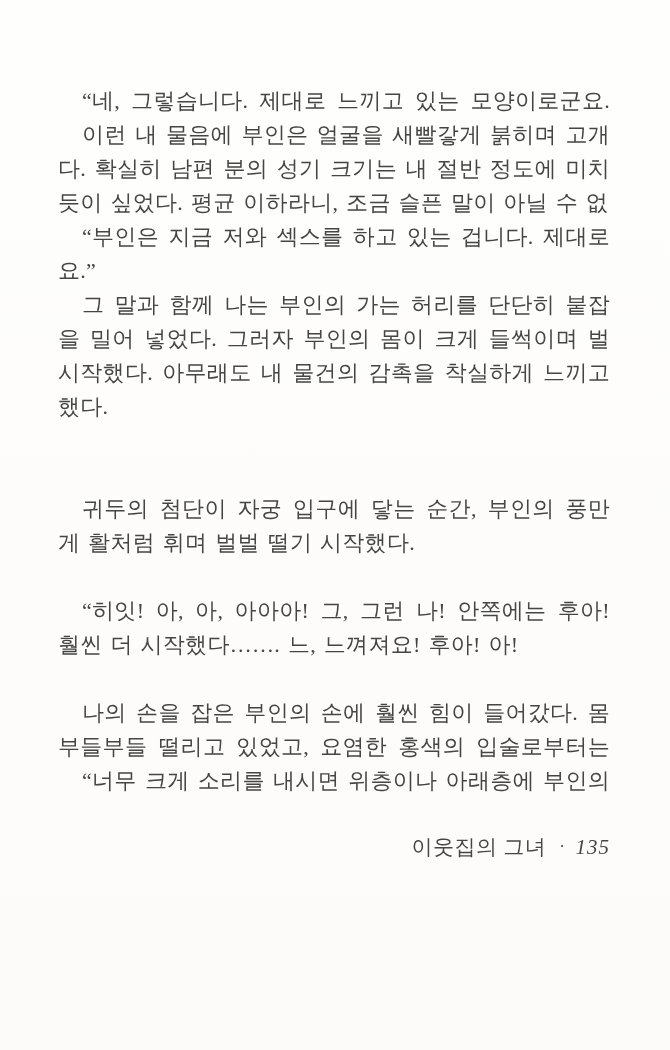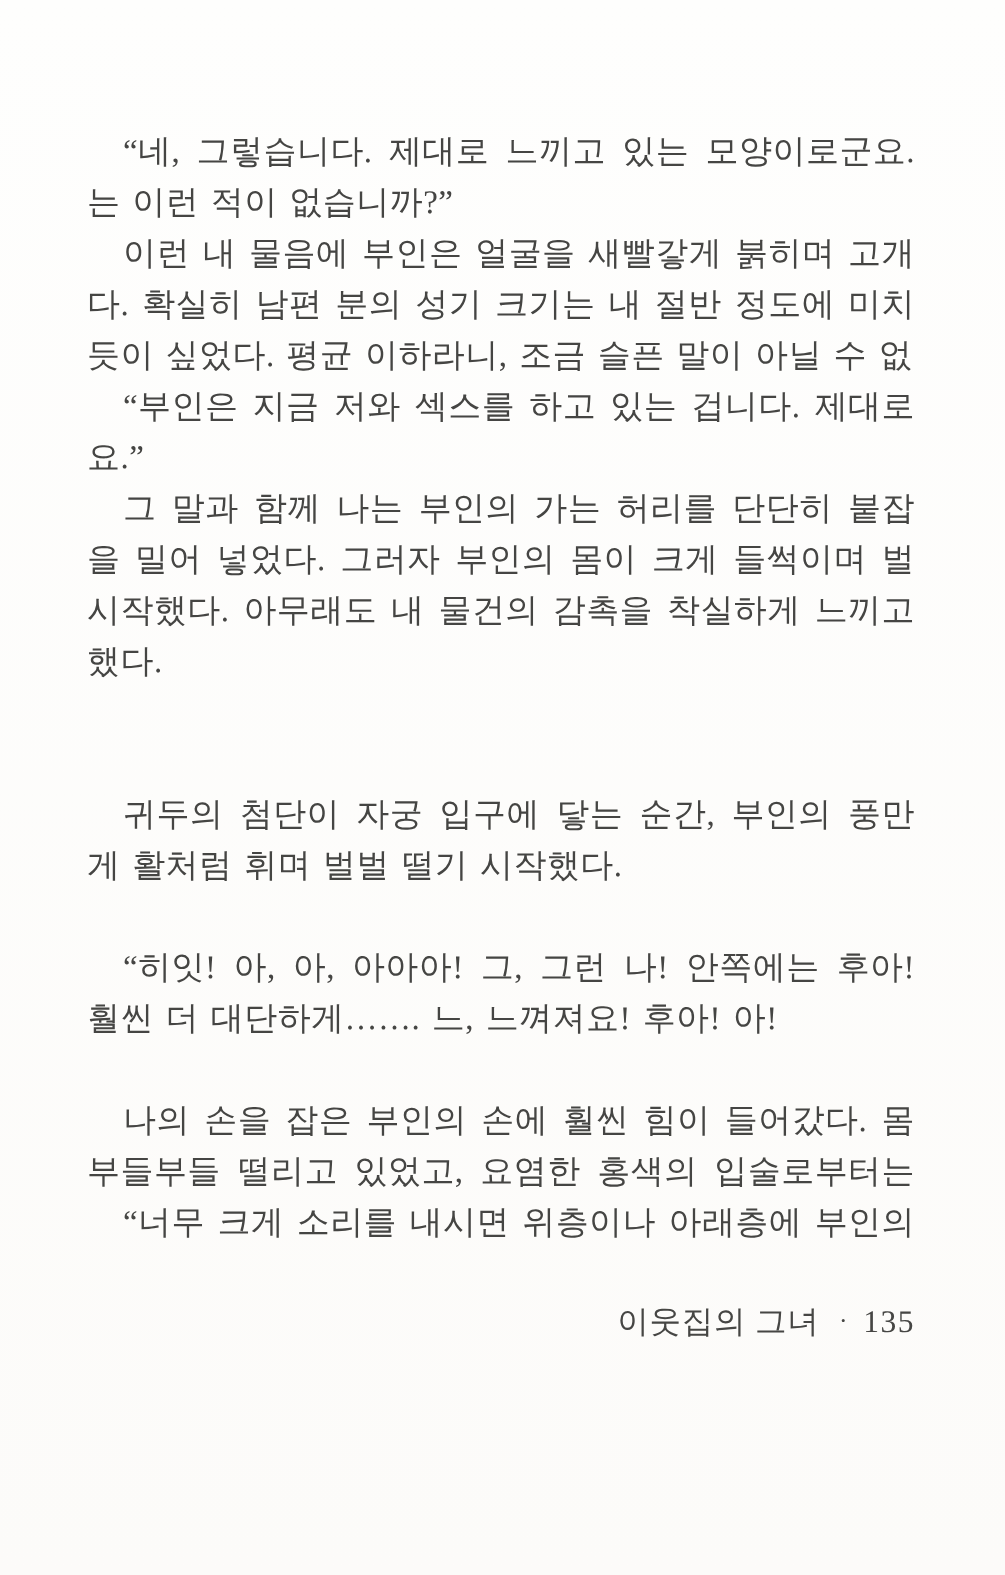--- a/index.html
+++ b/index.html
@@ -51,45 +51,45 @@
     color: #464644;
   }
   .footer .sep {
     display: inline-block;
     margin: 0 10px 0 13px;
     font-size: 17px;
     vertical-align: 2px;
   }
   .footer .num {
     letter-spacing: 1px;
+    font-style: italic;
   }
 </style>
 </head>
 <body>
 
 <div class="page">
   <main class="body-text">
     <div class="ln indent jfy">“네, 그렇습니다. 제대로 느끼고 있는 모양이로군요. 남편 분과</div>
-    <div class="ln">는 이런 적이 없습니까?”</div>
     <div class="ln indent jfy">이런 내 물음에 부인은 얼굴을 새빨갛게 붉히며 고개를 끄덕였</div>
     <div class="ln jfy">다. 확실히 남편 분의 성기 크기는 내 절반 정도에 미치지 않은</div>
     <div class="ln">듯이 싶었다. 평균 이하라니, 조금 슬픈 말이 아닐 수 없다.</div>
     <div class="ln indent jfy">“부인은 지금 저와 섹스를 하고 있는 겁니다. 제대로 느껴주세</div>
     <div class="ln">요.”</div>
     <div class="ln indent jfy">그 말과 함께 나는 부인의 가는 허리를 단단히 붙잡아 내 물건</div>
     <div class="ln jfy">을 밀어 넣었다. 그러자 부인의 몸이 크게 들썩이며 벌벌 떨기</div>
     <div class="ln jfy">시작했다. 아무래도 내 물건의 감촉을 착실하게 느끼고 있는 듯</div>
     <div class="ln">했다.</div>
     <div class="ln blank"></div>
     <div class="ln blank"></div>
     <div class="ln indent jfy">귀두의 첨단이 자궁 입구에 닿는 순간, 부인의 풍만한 몸이 크</div>
     <div class="ln">게 활처럼 휘며 벌벌 떨기 시작했다.</div>
     <div class="ln blank"></div>
     <div class="ln indent jfy">“히잇! 아, 아, 아아아! 그, 그런 나! 안쪽에는 후아! 아까 보다</div>
-    <div class="ln">훨씬 더 대단하게……. 느, 느껴져요! 후아! 아!</div>
+    <div class="ln">훨씬 더 시작했다……. 느, 느껴져요! 후아! 아!</div>
     <div class="ln blank"></div>
     <div class="ln indent jfy">나의 손을 잡은 부인의 손에 훨씬 힘이 들어갔다. 몸은 연신</div>
     <div class="ln jfy">부들부들 떨리고 있었고, 요염한 홍색의 입술로부터는 농도 짙은</div>
     <div class="ln indent jfy">“너무 크게 소리를 내시면 위층이나 아래층에 부인의 신음소리</div>
   </main>
 
   <footer class="footer">
     <span class="title">이웃집의 그녀</span><span class="sep">·</span><span class="num">135</span>
   </footer>
 </div>

